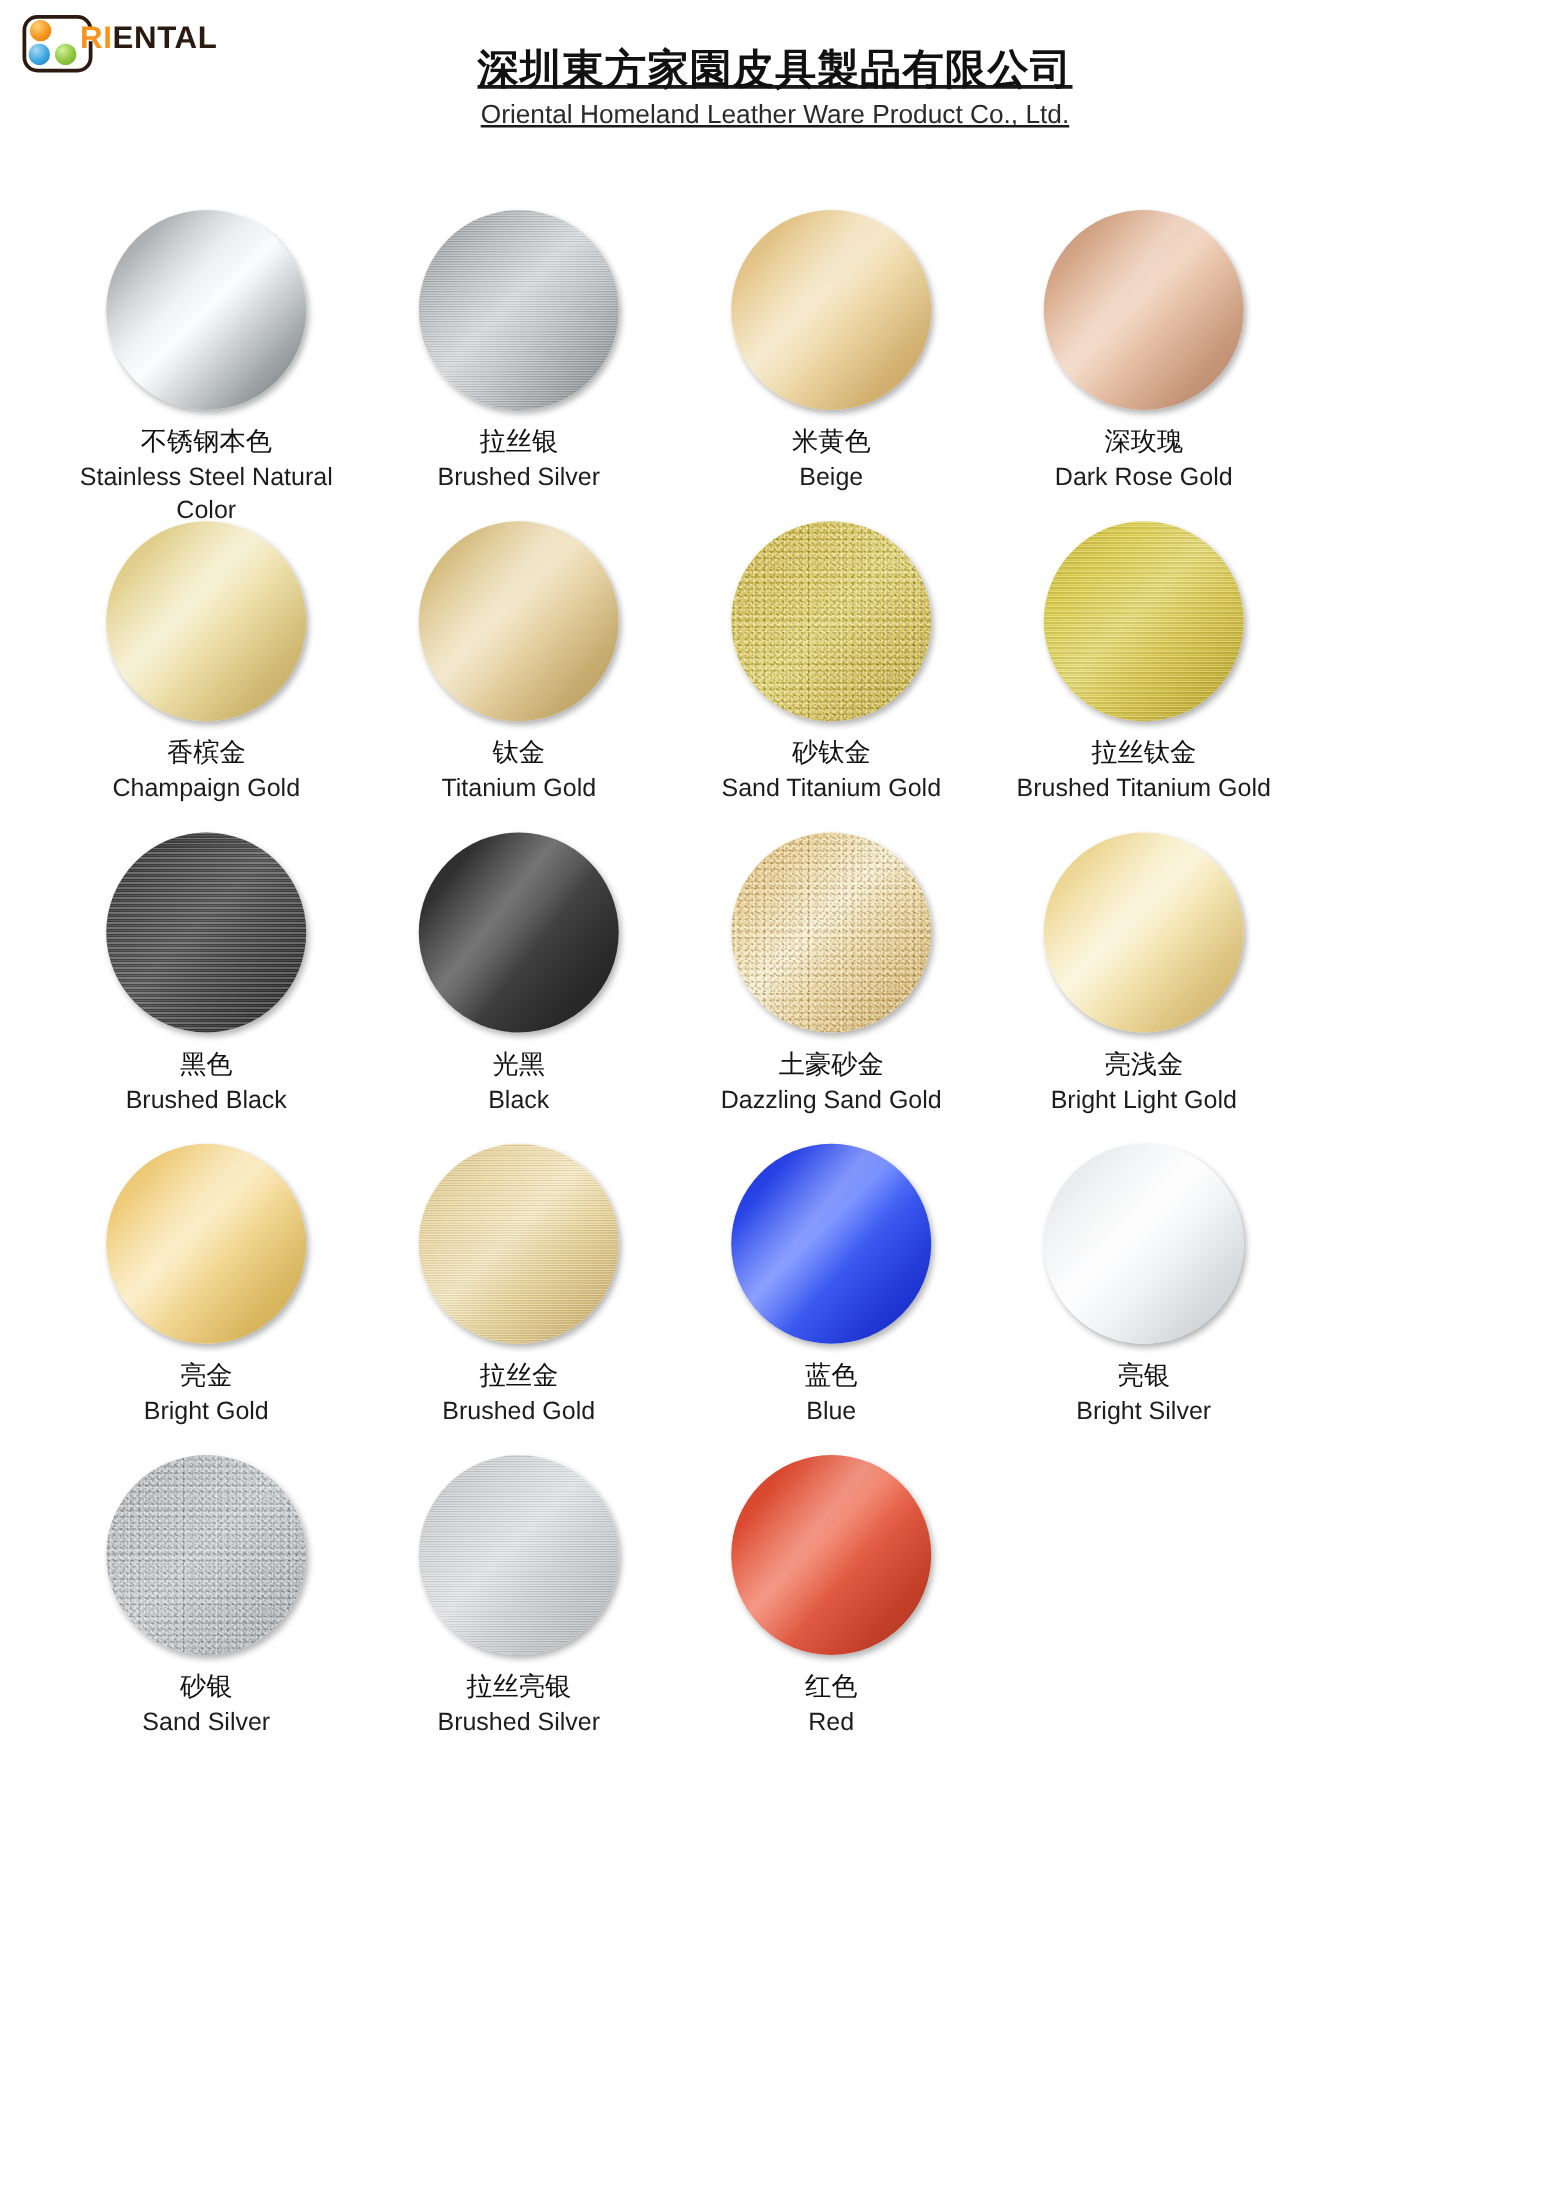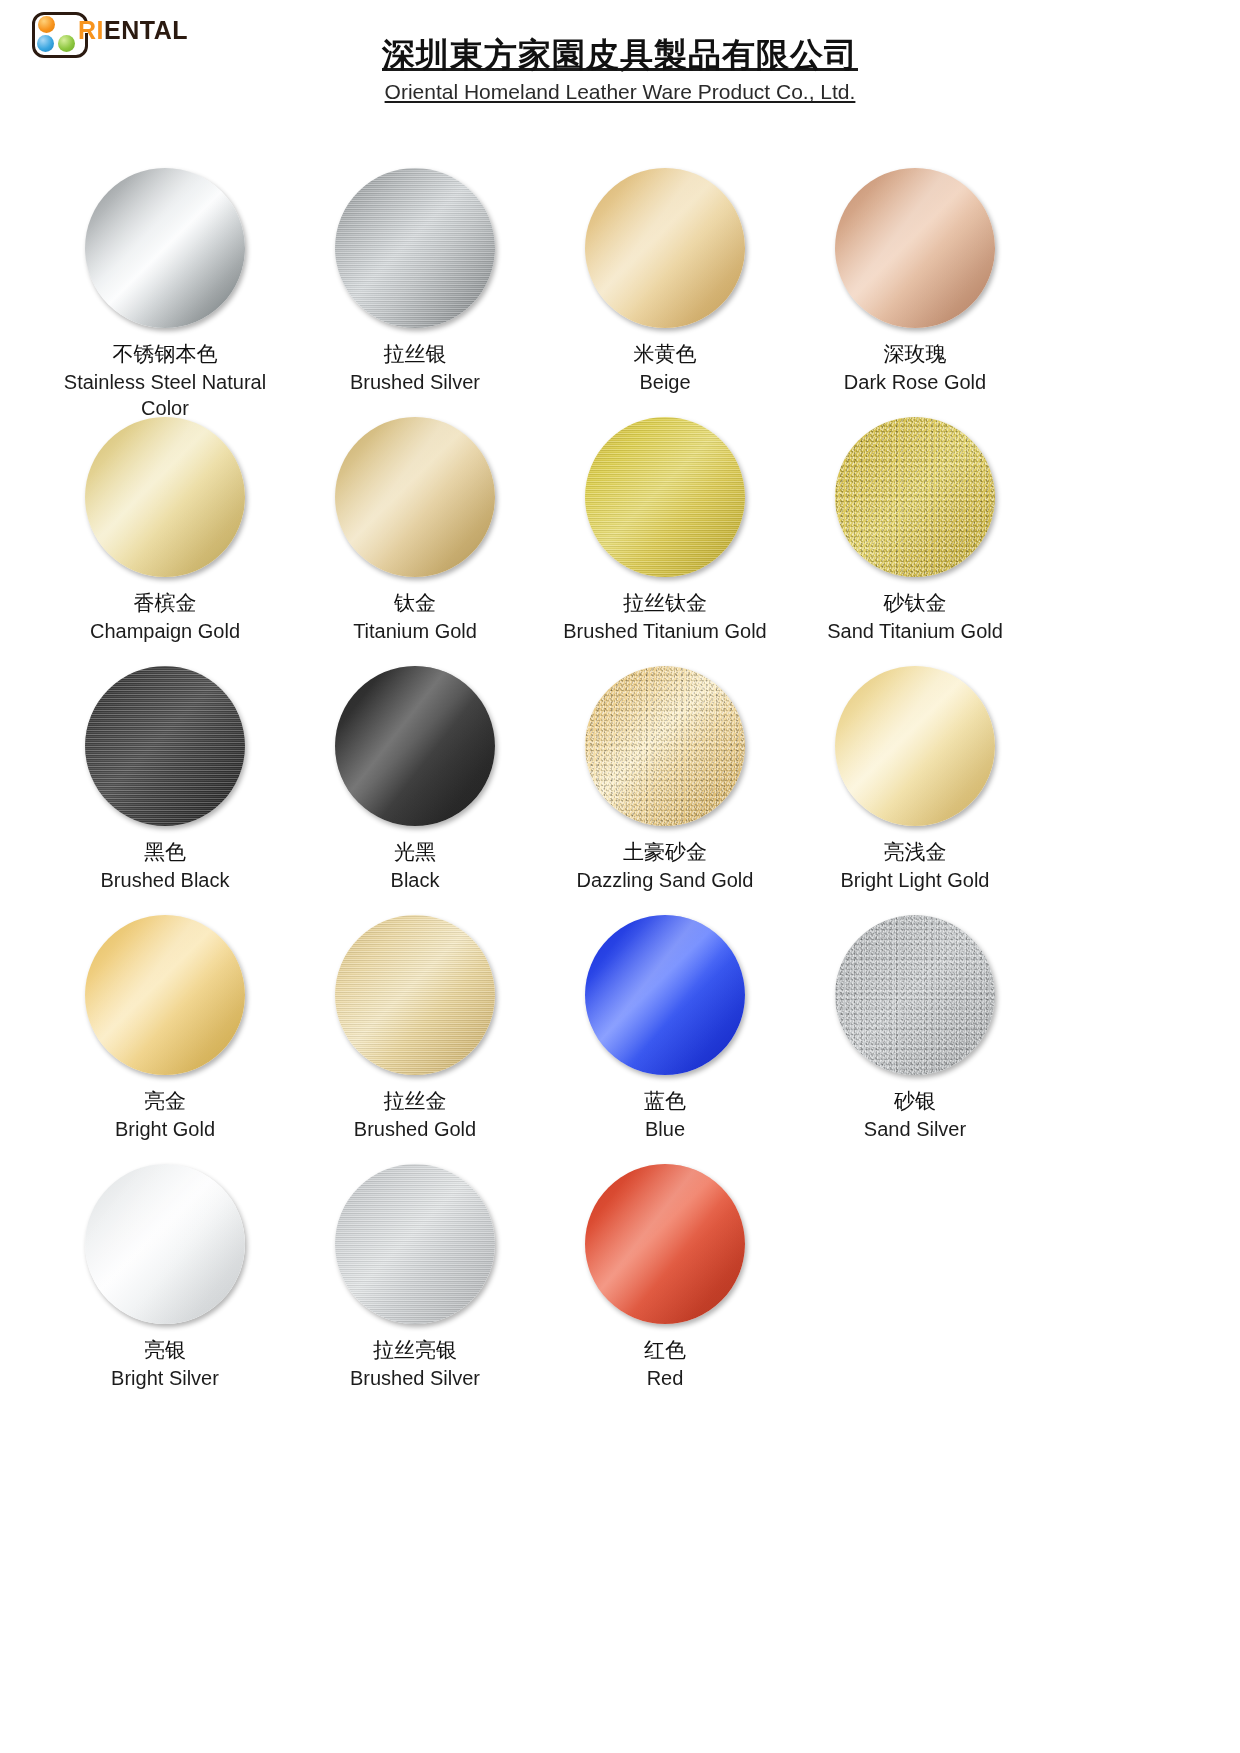--- a/index.html
+++ b/index.html
@@ -17,21 +17,21 @@
   }
 
   
   .page-header {
     position: relative;
     height: 128px;
   }
 
   .brand-logo {
     position: absolute;
-    left: 32px;
+    left: 18px;
     top: 12px;
     width: 140px;
     height: 48px;
   }
   .logo-mark {
     position: absolute;
     left: 0;
     top: 0;
     width: 56px;
     height: 46px;
@@ -269,38 +269,38 @@
       <div class="swatch-disc-wrap">
         <div class="swatch-disc" style="background: linear-gradient(135deg, rgb(195, 168, 99) 0%, rgb(220, 198, 143) 22%, rgb(239, 224, 186) 44%, rgb(228, 207, 160) 58%, rgb(207, 179, 116) 80%, rgb(185, 156, 89) 100%);">
           <div class="swatch-tex tex-gloss"></div>
         </div>
       </div>
       <div class="swatch-label-cn">钛金</div>
       <div class="swatch-label-en">Titanium Gold</div>
     </div>
     <div class="swatch-cell">
       <div class="swatch-disc-wrap">
+        <div class="swatch-disc" style="background: linear-gradient(135deg, rgb(205, 183, 68) 0%, rgb(220, 200, 90) 28%, rgb(227, 212, 109) 50%, rgb(214, 192, 83) 72%, rgb(194, 173, 60) 100%);">
+          <div class="swatch-tex tex-sand"></div>
+        </div>
+      </div>
+      <div class="swatch-label-cn">砂钛金</div>
+      <div class="swatch-label-en">Sand Titanium Gold</div>
+    </div>
+    <div class="swatch-cell">
+      <div class="swatch-disc-wrap">
         <div class="swatch-disc" style="background: linear-gradient(135deg, rgb(203, 183, 63) 0%, rgb(222, 208, 79) 22%, rgb(232, 221, 121) 46%, rgb(221, 204, 85) 62%, rgb(201, 182, 60) 84%, rgb(184, 165, 52) 100%);">
           <div class="swatch-tex tex-brushed"></div>
         </div>
       </div>
       <div class="swatch-label-cn">拉丝钛金</div>
       <div class="swatch-label-en">Brushed Titanium Gold</div>
     </div>
     <div class="swatch-cell">
       <div class="swatch-disc-wrap">
-        <div class="swatch-disc" style="background: linear-gradient(135deg, rgb(205, 183, 68) 0%, rgb(220, 200, 90) 28%, rgb(227, 212, 109) 50%, rgb(214, 192, 83) 72%, rgb(194, 173, 60) 100%);">
-          <div class="swatch-tex tex-sand"></div>
-        </div>
-      </div>
-      <div class="swatch-label-cn">砂钛金</div>
-      <div class="swatch-label-en">Sand Titanium Gold</div>
-    </div>
-    <div class="swatch-cell">
-      <div class="swatch-disc-wrap">
         <div class="swatch-disc" style="background: linear-gradient(135deg, rgb(44, 44, 44) 0%, rgb(67, 67, 67) 24%, rgb(82, 82, 82) 46%, rgb(65, 65, 65) 62%, rgb(46, 46, 46) 84%, rgb(36, 36, 36) 100%);">
           <div class="swatch-tex tex-brushed"></div>
         </div>
       </div>
       <div class="swatch-label-cn">黑色</div>
       <div class="swatch-label-en">Brushed Black</div>
     </div>
     <div class="swatch-cell">
       <div class="swatch-disc-wrap">
         <div class="swatch-disc" style="background: linear-gradient(135deg, rgb(39, 39, 39) 0%, rgb(52, 52, 52) 26%, rgb(61, 61, 61) 48%, rgb(49, 49, 49) 66%, rgb(34, 34, 34) 100%);">
@@ -350,38 +350,38 @@
       <div class="swatch-disc-wrap">
         <div class="swatch-disc" style="background: linear-gradient(135deg, rgb(26, 47, 212) 0%, rgb(42, 70, 232) 22%, rgb(90, 120, 255) 44%, rgb(48, 80, 239) 60%, rgb(32, 56, 220) 82%, rgb(22, 40, 196) 100%);">
           <div class="swatch-tex tex-gloss"></div>
         </div>
       </div>
       <div class="swatch-label-cn">蓝色</div>
       <div class="swatch-label-en">Blue</div>
     </div>
     <div class="swatch-cell">
       <div class="swatch-disc-wrap">
+        <div class="swatch-disc" style="background: linear-gradient(135deg, rgb(220, 223, 225) 0%, rgb(238, 240, 241) 22%, rgb(253, 253, 254) 44%, rgb(241, 243, 244) 60%, rgb(223, 226, 228) 82%, rgb(207, 211, 213) 100%);">
+          <div class="swatch-tex tex-gloss"></div>
+        </div>
+      </div>
+      <div class="swatch-label-cn">亮银</div>
+      <div class="swatch-label-en">Bright Silver</div>
+    </div>
+    <div class="swatch-cell">
+      <div class="swatch-disc-wrap">
         <div class="swatch-disc" style="background: linear-gradient(135deg, rgb(176, 179, 181) 0%, rgb(192, 195, 197) 26%, rgb(202, 205, 207) 48%, rgb(188, 191, 193) 70%, rgb(169, 172, 174) 100%);">
           <div class="swatch-tex tex-sand"></div>
         </div>
       </div>
       <div class="swatch-label-cn">砂银</div>
       <div class="swatch-label-en">Sand Silver</div>
     </div>
     <div class="swatch-cell">
       <div class="swatch-disc-wrap">
-        <div class="swatch-disc" style="background: linear-gradient(135deg, rgb(220, 223, 225) 0%, rgb(238, 240, 241) 22%, rgb(253, 253, 254) 44%, rgb(241, 243, 244) 60%, rgb(223, 226, 228) 82%, rgb(207, 211, 213) 100%);">
-          <div class="swatch-tex tex-gloss"></div>
-        </div>
-      </div>
-      <div class="swatch-label-cn">亮银</div>
-      <div class="swatch-label-en">Bright Silver</div>
-    </div>
-    <div class="swatch-cell">
-      <div class="swatch-disc-wrap">
         <div class="swatch-disc" style="background: linear-gradient(135deg, rgb(192, 195, 197) 0%, rgb(210, 213, 215) 24%, rgb(226, 229, 230) 46%, rgb(208, 211, 213) 62%, rgb(188, 191, 193) 84%, rgb(174, 177, 179) 100%);">
           <div class="swatch-tex tex-brushed"></div>
         </div>
       </div>
       <div class="swatch-label-cn">拉丝亮银</div>
       <div class="swatch-label-en">Brushed Silver</div>
     </div>
     <div class="swatch-cell">
       <div class="swatch-disc-wrap">
         <div class="swatch-disc" style="background: linear-gradient(135deg, rgb(199, 60, 39) 0%, rgb(221, 77, 51) 22%, rgb(239, 109, 82) 44%, rgb(223, 82, 56) 60%, rgb(201, 64, 41) 82%, rgb(184, 55, 35) 100%);">

